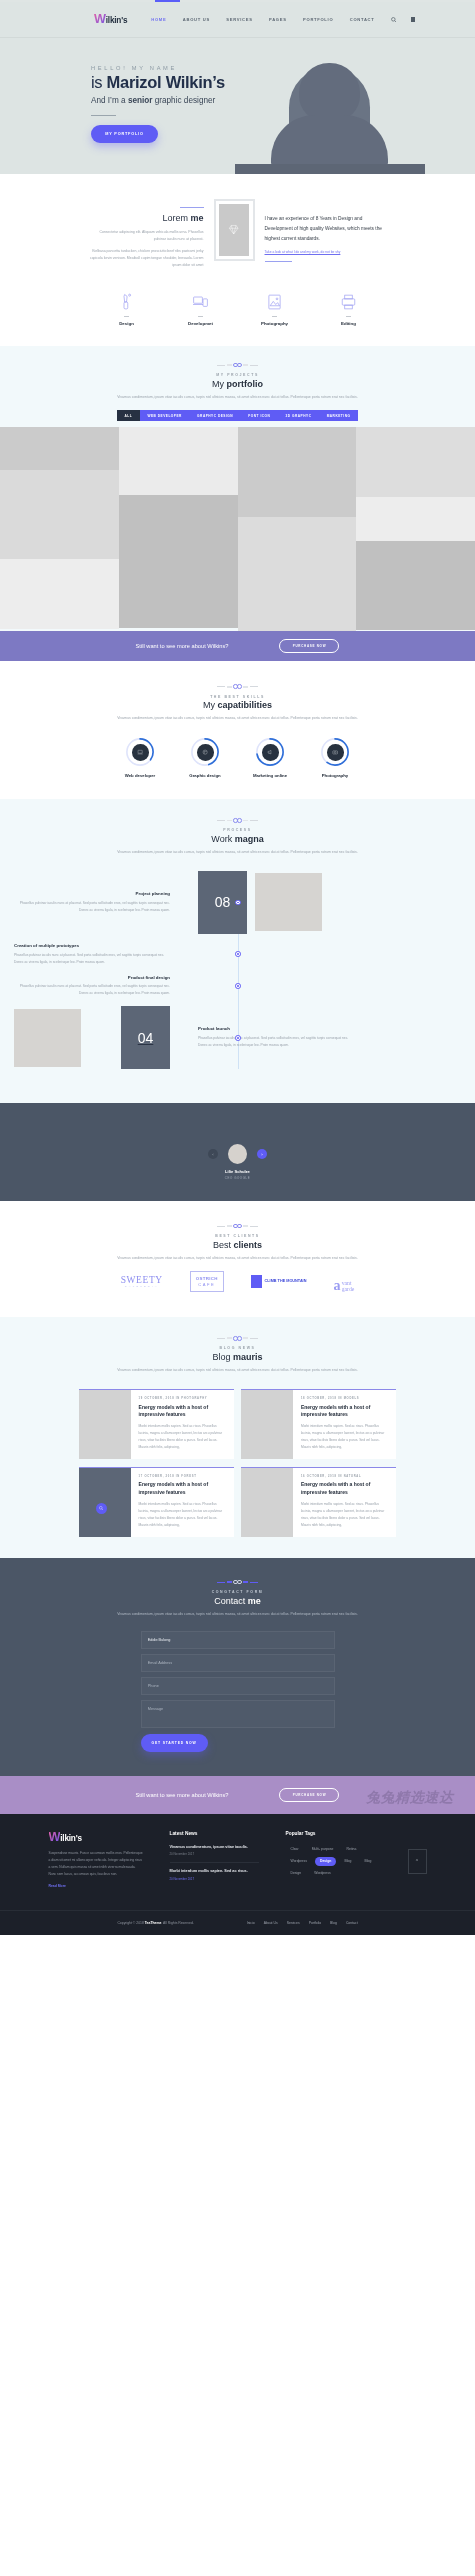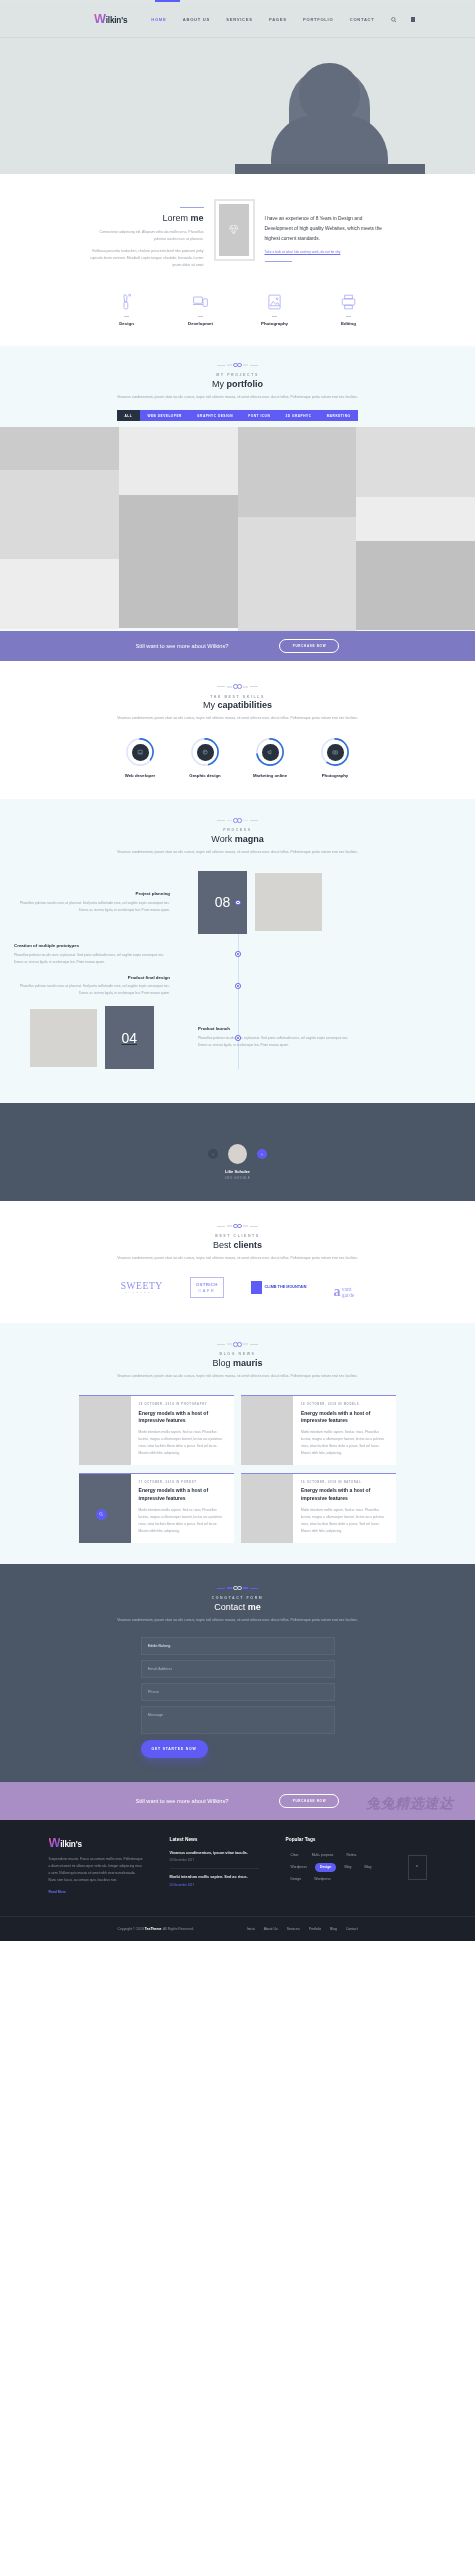--- a/index.html
+++ b/index.html
@@ -143,21 +143,21 @@
   .testi .quote b { font-weight:700; }
   .testi .ctrls { display:flex; align-items:center; justify-content:center; gap:10px; margin-top:14px; }
   .testi .arw { width:10px; height:10px; border-radius:50%; background:#3e4857; color:#9aa4b1; font-size:4.4px; display:flex; align-items:center; justify-content:center; cursor:pointer; }
   .testi .arw.next { background:#5f5cf5; color:#fff; }
   .testi .ava { width:19px; height:20px; border-radius:50%; background:#d6d2cd; }
   .testi .nm { font-size:4.1px; font-weight:700; color:#fff; margin-top:4.4px; }
   .testi .rl { font-size:2.9px; letter-spacing:0.6px; color:#a2abb8; margin-top:1.9px; text-transform:uppercase;}
 
   
   .clients { background:#fff; padding:23px 0 25px; }
-  .clients-row { display:flex; justify-content:center; align-items:flex-start; gap:27px; margin-top:14px; }
+  .clients-row { display:flex; justify-content:center; align-items:flex-start; gap:27px; margin-top:8px; }
   .cl { height:21.5px; display:flex; flex-direction:column; align-items:center; justify-content:center; }
   .cl1 .t1 { font-size:9.5px; letter-spacing:0.6px; color:#8d8ef0; font-family:"Liberation Serif",serif; font-weight:400;}
   .cl1 .t2 { font-size:2.5px; letter-spacing:2.2px; color:#b9bbf2; margin-top:0.6px; }
   .cl2 { border:0.6px solid #b9bbf2; padding:2.5px 5px; }
   .cl2 .t1 { font-size:4.4px; letter-spacing:0.3px; color:#8d8ef0; font-weight:700;}
   .cl2 .t2 { font-size:4.1px; letter-spacing:1.5px; color:#8d8ef0; margin-top:1.3px;}
   .cl3 { flex-direction:row; gap:2.5px; }
   .cl3 .sqr { width:11.4px; height:12.7px; background:#5f5cf5; }
   .cl3 .tx { font-size:3.8px; font-weight:800; color:#3b46d8; line-height:1.35; text-align:left;}
   .cl4 { flex-direction:row; gap:1.3px; align-items:flex-end; }
@@ -247,20 +247,27 @@
         <svg viewBox="0 0 16 16">
             <circle cx="6.5" cy="6.5" r="5" fill="none" stroke="currentColor" stroke-width="1.8"></circle>
             <line x1="10.3" y1="10.3" x2="15" y2="15" stroke="currentColor" stroke-width="1.8"></line>
           </svg>
       </span>
       <span class="cartbox"></span>
     </div>
   </div>
 
   <section class="hero">
+    <div class="inner">
+      <div class="hello">HELLO! MY NAME</div>
+      <div class="hname"><span>is </span><b>Marizol  Wilkin’s</b></div>
+      <div class="hsub"><span>And I’m a </span><b>senior</b><span> graphic designer</span></div>
+      <div class="hrule"></div>
+      <button class="btn-primary">MY PORTFOLIO</button>
+    </div>
     <div class="silhouette">
       <div class="sil-hair"></div>
         <div class="sil-head"></div>
         <div class="sil-body"></div>
         <div class="sil-desk"></div>
     </div>
   </section>
 
   <section class="about">
     <div class="about-row">
@@ -513,21 +520,21 @@
         <div class="txt">
           <h4>Product final design</h4>
           <p>Phasellus pulvinar iaculis nunc at placerat. Sed porta sollicitudin eros, vel sagittis turpis consequat nec. Donec ac viverra ligula, in scelerisque leo. Proin massa quam.</p>
         </div>
         <div class="node">
             <i></i>
           </div>
       </div>
 
       <div class="step left">
-        <div class="imgs" style="justify-content:center;text-decoration:underline;">
+        <div class="imgs" style="justify-content:space-between;text-decoration:underline;">
           <div class="gray"></div>
           <div class="num">04</div>
         </div>
         <div class="node">
             <i></i>
           </div>
         <div class="txt">
           <h4>Product launch</h4>
           <p>Phasellus pulvinar iaculis nunc at placerat. Sed porta sollicitudin eros, vel sagittis turpis consequat nec. Donec ac viverra ligula, in scelerisque leo. Proin massa quam.</p>
         </div>

